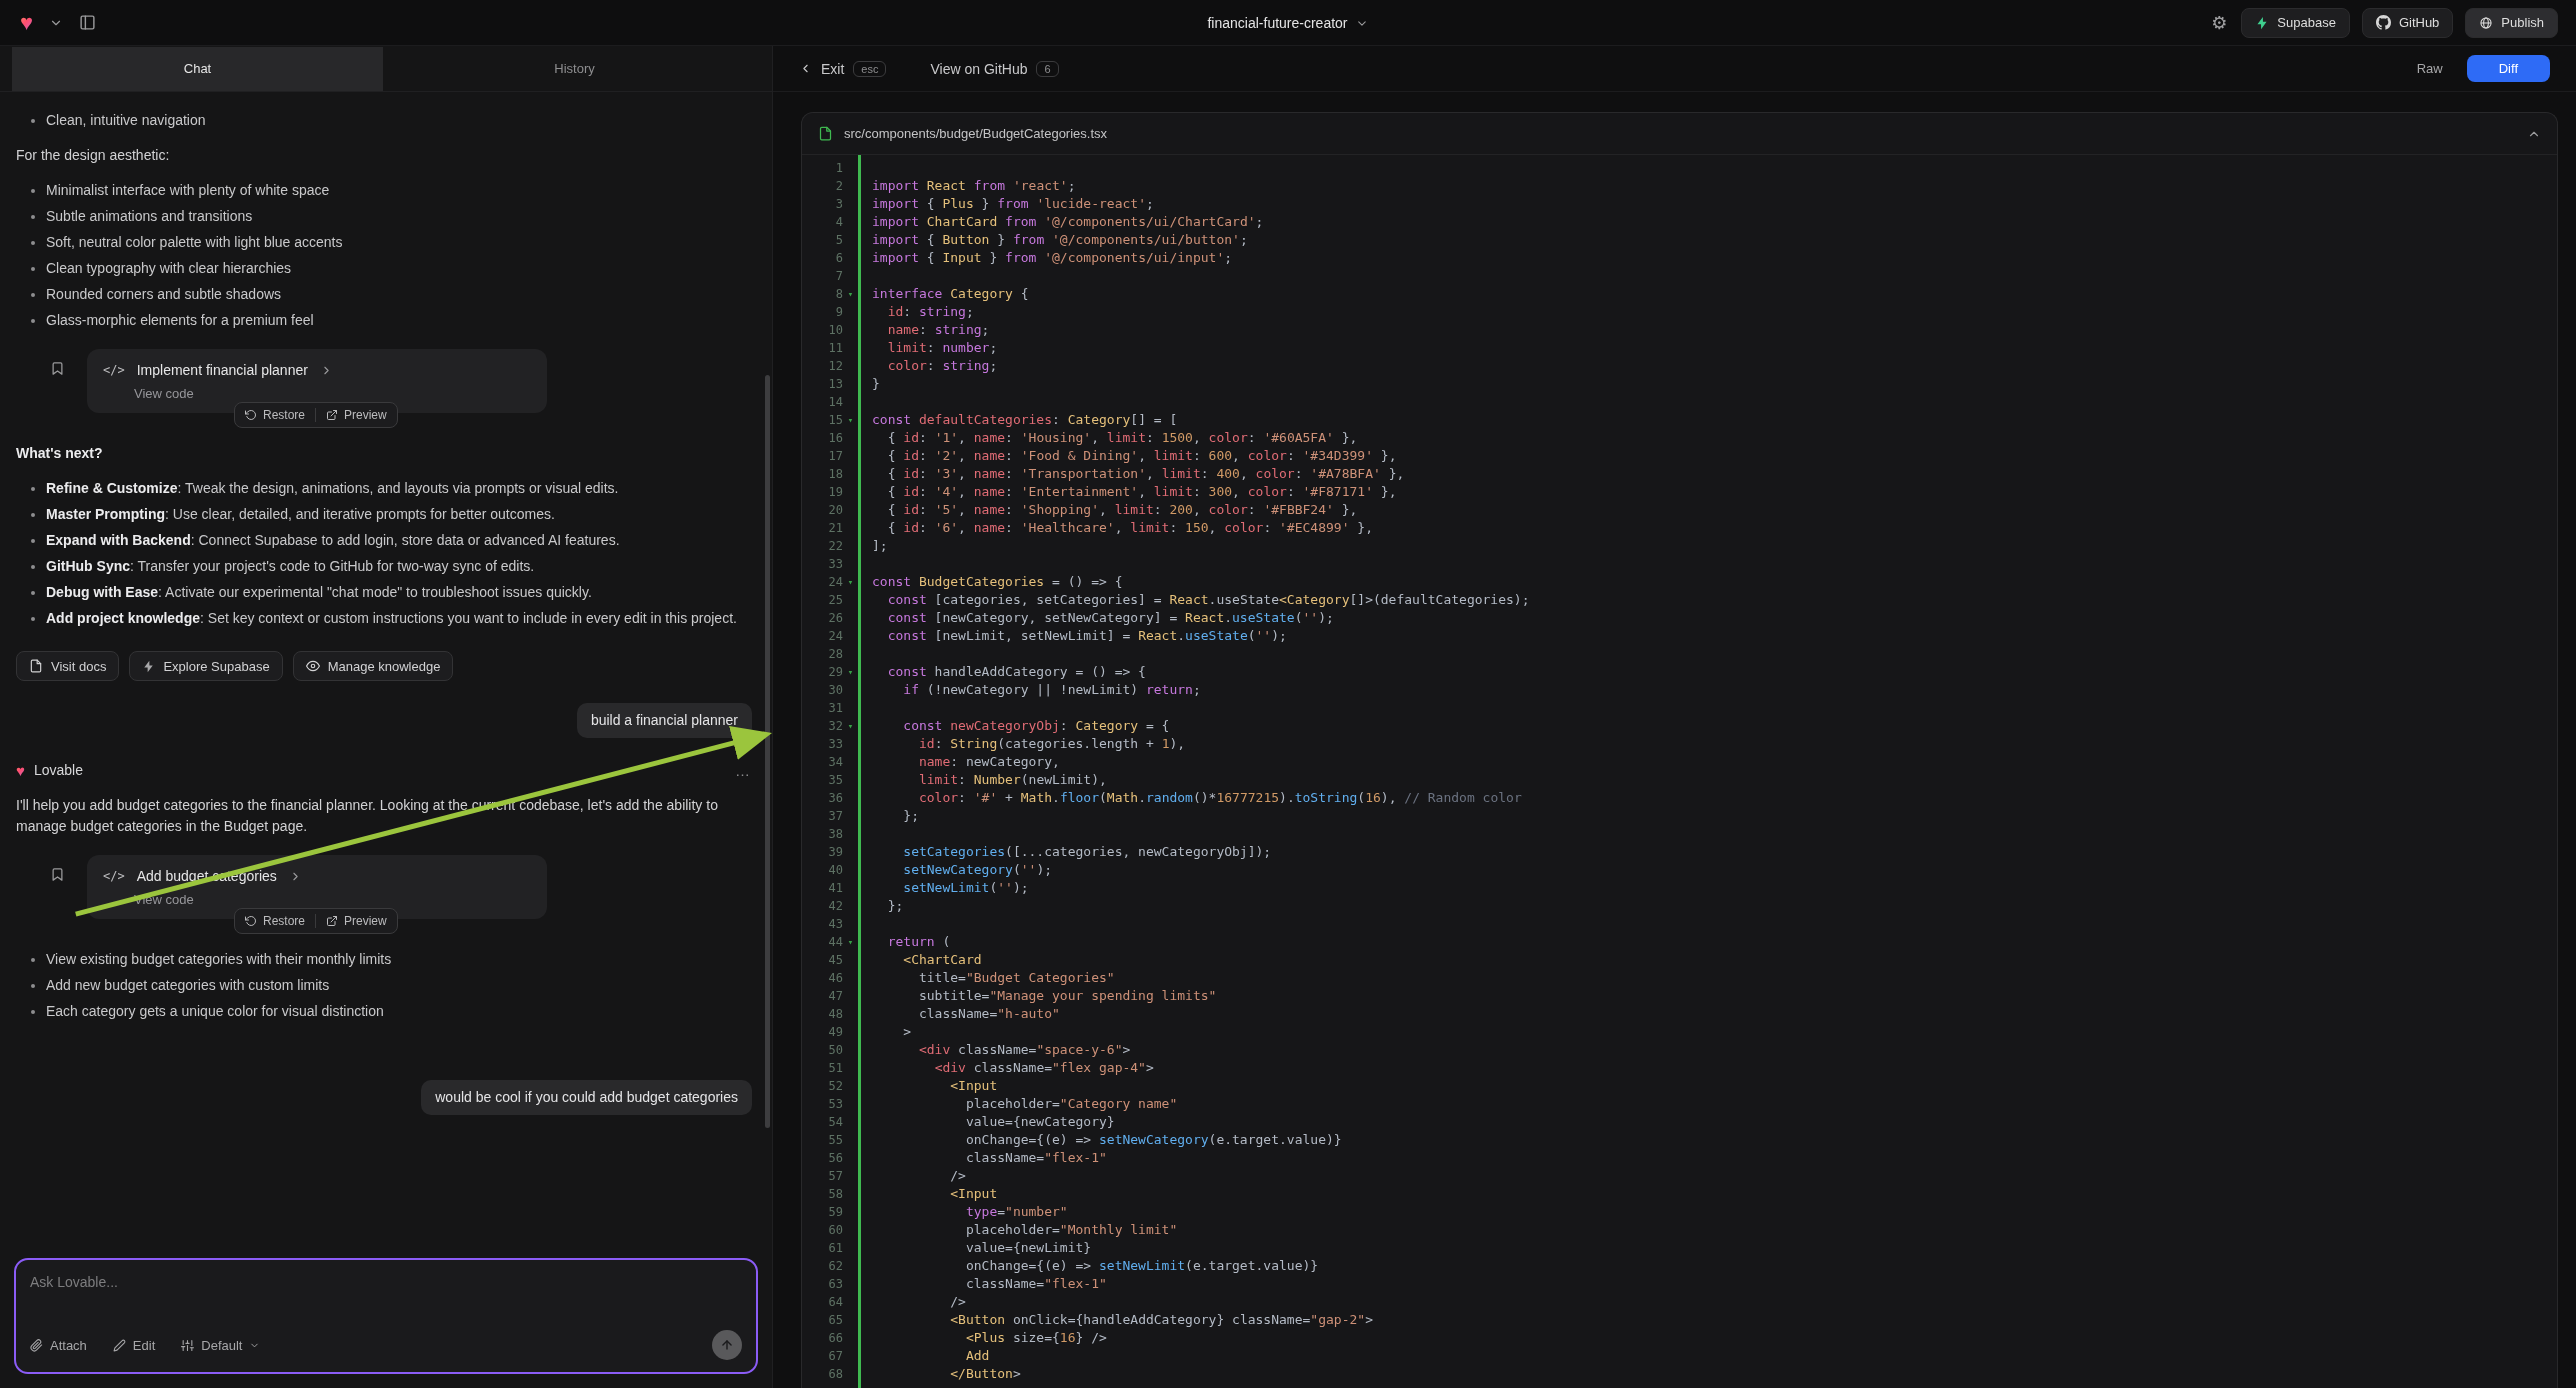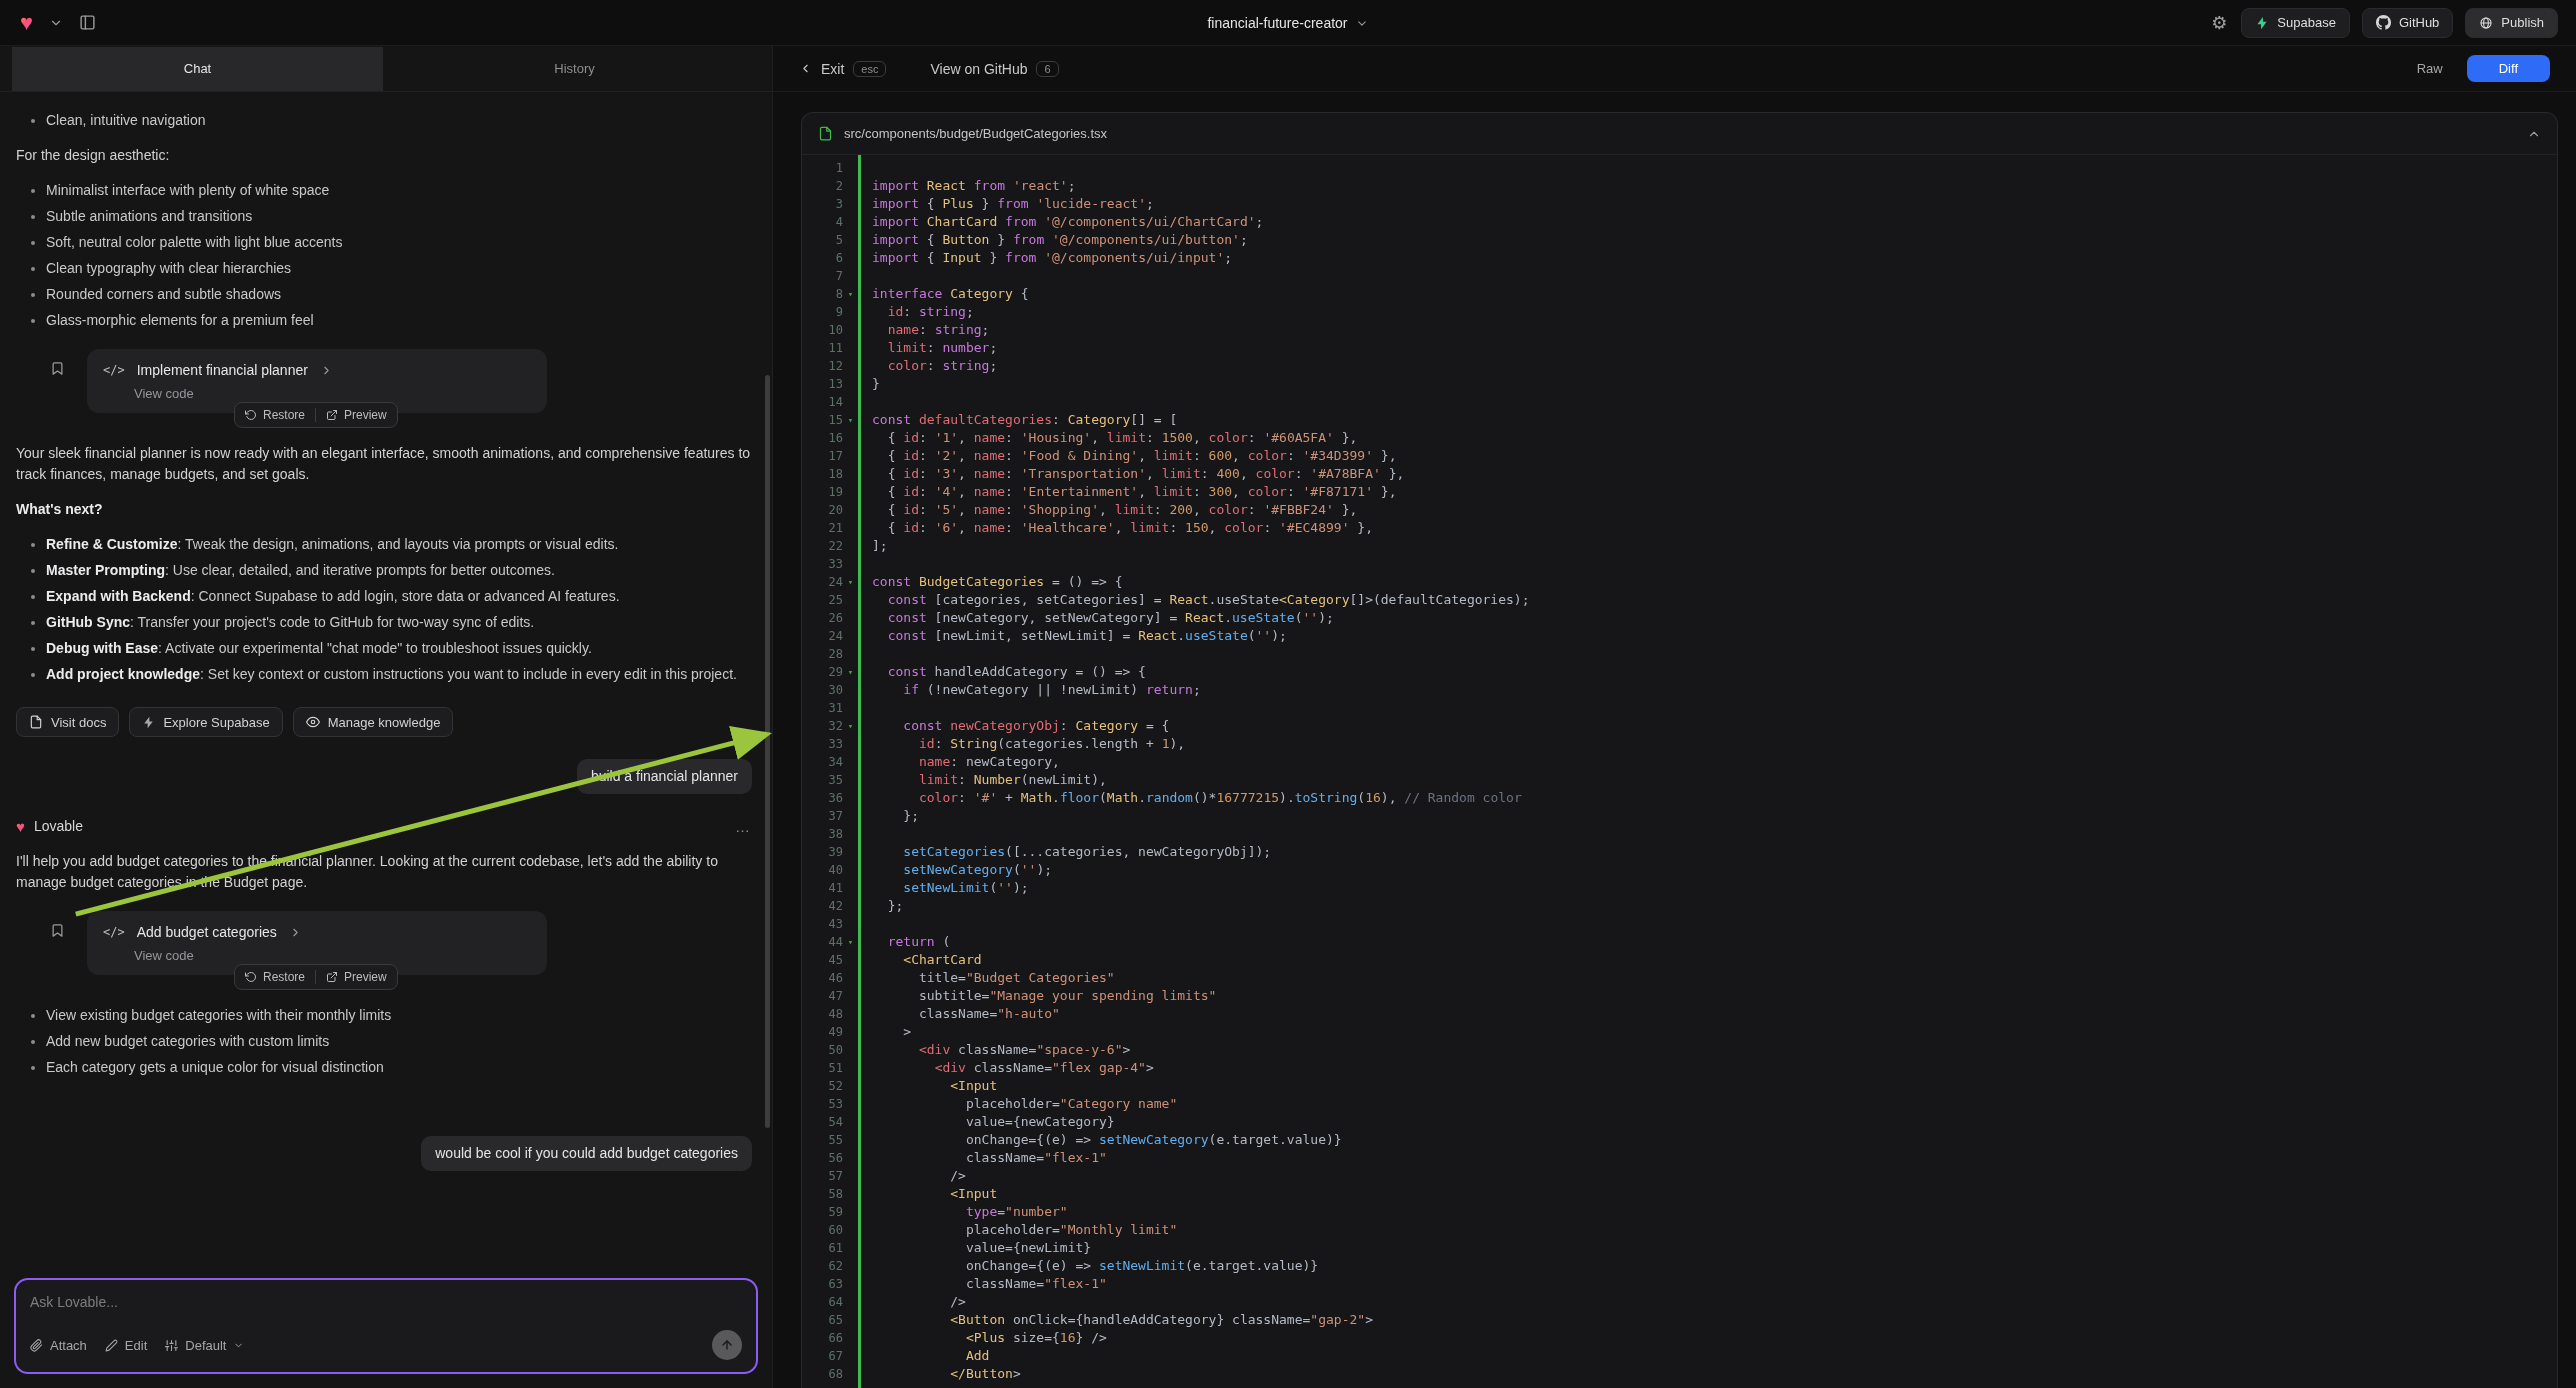--- a/index.html
+++ b/index.html
@@ -65,21 +65,21 @@
   .lovable-head{display:flex;align-items:center;gap:9px;margin:22px 0 4px;font-size:14px;color:#d8d8da}
   .lovable-head .small-heart{font-size:15px;background:linear-gradient(135deg,#ff9a6b,#ff4d6d 45%,#c86dd7);
     -webkit-background-clip:text;background-clip:text;color:transparent}
   .lovable-head .dots{margin-left:auto;color:#8d8d8f;letter-spacing:2px;background:none;border:none;font-size:15px}
 
   .scroll-thumb{position:absolute;right:2px;top:329px;width:5px;height:753px;border-radius:3px;background:#3d3d3f}
 
   .composer{flex:0 0 auto;margin:8px 14px 14px;background:#1a1a1c;border:2px solid #8b5cf6;border-radius:14px;
     padding:14px 14px 12px}
   .composer-ph{font-size:14px;color:#7d7d7f;background:none;border:none;display:block;text-align:left;width:60%}
-  .composer-row{display:flex;align-items:center;gap:18px;margin-top:20px}
+  .composer-row{display:flex;align-items:center;gap:26px;margin-top:40px}
   .comp-btn{display:inline-flex;align-items:center;gap:7px;background:none;border:none;color:#a7a7a9;font-size:13px}
   .send-btn{margin-left:auto;width:30px;height:30px;border-radius:50%;background:#59595b;border:none;color:#1a1a1c;
     display:flex;align-items:center;justify-content:center}
 
   
   .right-panel{flex:1;display:flex;flex-direction:column;min-width:0;background:#0f0f10}
   .panel-header{flex:0 0 46px;display:flex;align-items:center;gap:44px;padding:0 26px;border-bottom:1px solid #1c1c1e}
   .exit-btn,.gh-link{display:inline-flex;align-items:center;gap:9px;background:none;border:none;color:#c9c9cb;font-size:14px}
   .kbd{border:1px solid #3b3b3d;border-radius:6px;padding:1px 7px;font-size:11px;color:#8e8e90}
   .ph-right{margin-left:auto;display:flex;align-items:center;gap:12px}
@@ -220,21 +220,20 @@
                     <path d="M18 13v6a2 2 0 0 1-2 2H5a2 2 0 0 1-2-2V8a2 2 0 0 1 2-2h6"></path>
                     <polyline points="15 3 21 3 21 9"></polyline>
                     <line x1="10" y1="14" x2="21" y2="3"></line>
                   </svg>
                 <span>Preview</span>
               </button>
             </div>
           </div>
         </div>
 
-        <p>Your sleek financial planner is now ready with an elegant interface, smooth animations, and comprehensive features to track finances, manage budgets, and set goals.</p>
         <p class="bold">What's next?</p>
         <ul class="bullets" id="whatsnext-list">
             <li><strong>Refine &amp; Customize</strong>: Tweak the design, animations, and layouts via prompts or visual edits.</li>
             <li><strong>Master Prompting</strong>: Use clear, detailed, and iterative prompts for better outcomes.</li>
             <li><strong>Expand with Backend</strong>: Connect Supabase to add login, store data or advanced AI features.</li>
             <li><strong>GitHub Sync</strong>: Transfer your project's code to GitHub for two-way sync of edits.</li>
             <li><strong>Debug with Ease</strong>: Activate our experimental "chat mode" to troubleshoot issues quickly.</li>
             <li><strong>Add project knowledge</strong>: Set key context or custom instructions you want to include in every edit in this project.</li>
           </ul>
 

